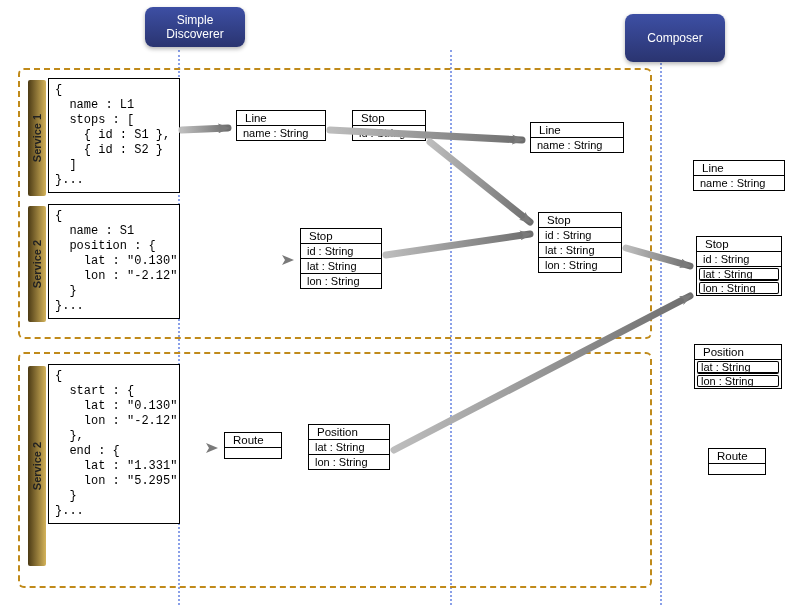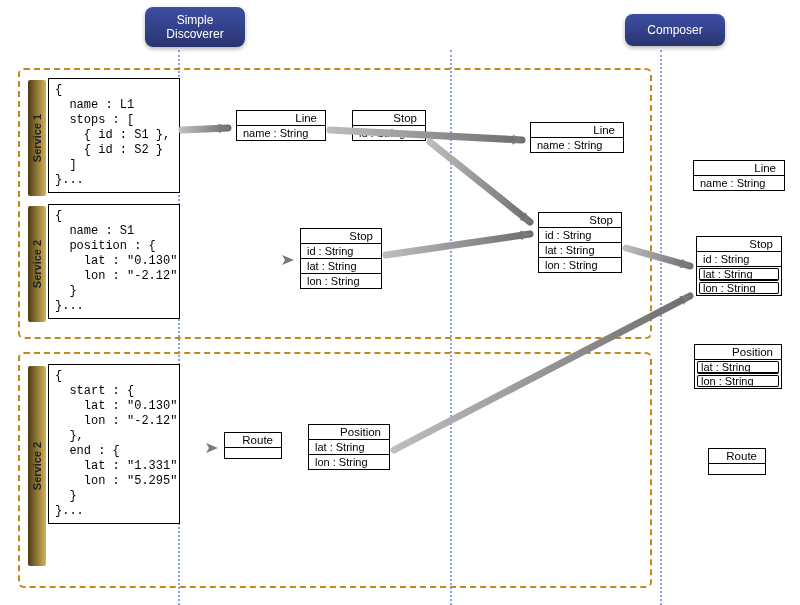--- a/index.html
+++ b/index.html
@@ -23,21 +23,21 @@
        font-size:11px;font-weight:bold;color:#222;
        background:linear-gradient(#4b3a15,#d4b35a);
        text-align:center;border-radius:2px;padding:3px 0;white-space:nowrap}
 
   
   .code{border:1px solid #000;background:#fff;font-family:"Courier New",monospace;
         font-size:12px;line-height:15px;padding:4px 6px;white-space:pre}
 
   
   .uml{border:1px solid #000;background:#fff;font-size:11px}
-  .uml .hdr{border-bottom:1px solid #000;text-align:right;padding:1px 8px;font-size:11.5px}
+  .uml .hdr{border-bottom:1px solid #000;text-align:left;padding:1px 8px;font-size:11.5px}
   .uml .row{border-bottom:1px solid #000;padding:1px 6px}
   .uml .row:last-child{border-bottom:none}
   .uml .pad{min-height:8px}
 
   
   .uml .hl{box-shadow:inset 0 0 0 1px #000;margin:1px 2px;border-radius:2px;padding:0 4px}
 
   
   #arrows{position:absolute;left:0;top:0;width:800px;height:605px;pointer-events:none}
 </style>
@@ -46,21 +46,21 @@
 <div id="stage">
 
 <div class="abs vsep" style="left:178px;top:50px;height:555px"></div>
 <div class="abs vsep" style="left:450px;top:50px;height:555px"></div>
 <div class="abs vsep" style="left:660px;top:50px;height:555px"></div>
 
 <div class="abs pill" style="left:145px;top:7px;width:100px">
   <span>Simple</span>
   <span>Discoverer</span>
 </div>
-<div class="abs pill" style="left:625px;top:14px;width:100px;padding:9px 0">
+<div class="abs pill" style="left:625px;top:14px;width:100px;padding:17px 0">
   <span>Composer</span>
 </div>
 
 <div class="abs group" style="left:18px;top:68px;width:630px;height:267px"></div>
 <div class="abs group" style="left:18px;top:352px;width:630px;height:232px"></div>
 
 <div class="abs svc" style="left:28px;top:196px;width:116px">
   <span>Service 1</span>
 </div>
 <div class="abs code" style="left:48px;top:78px;width:118px">{

